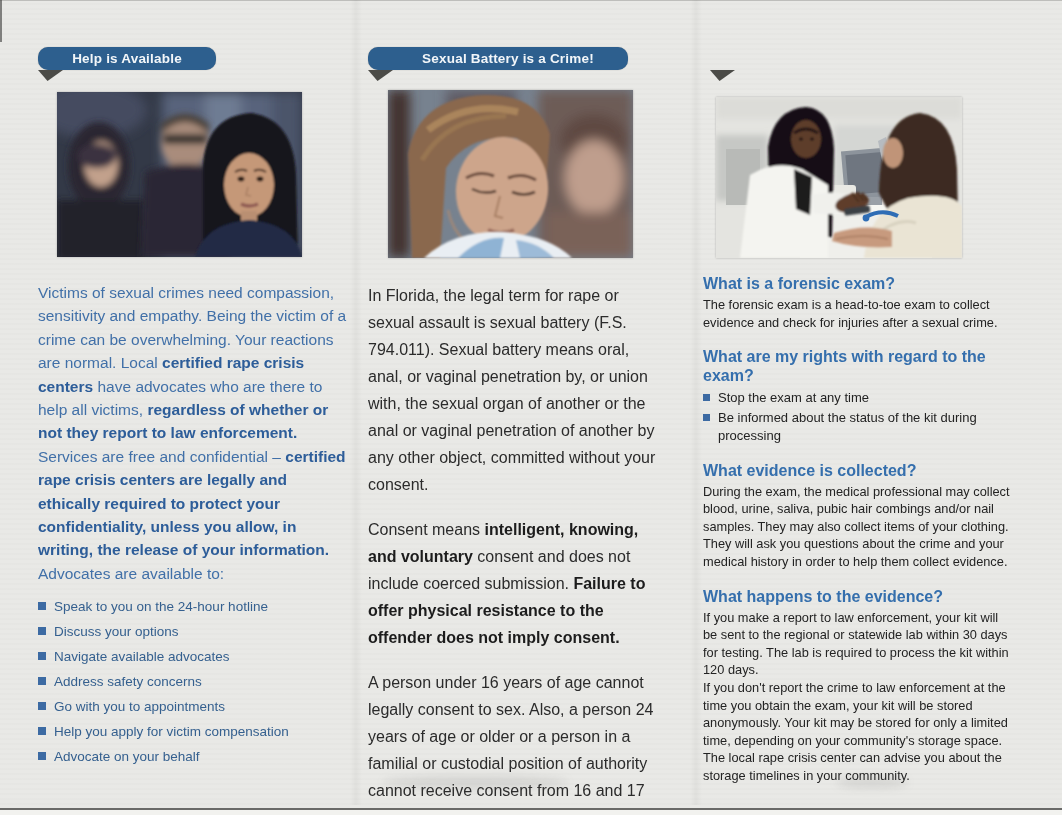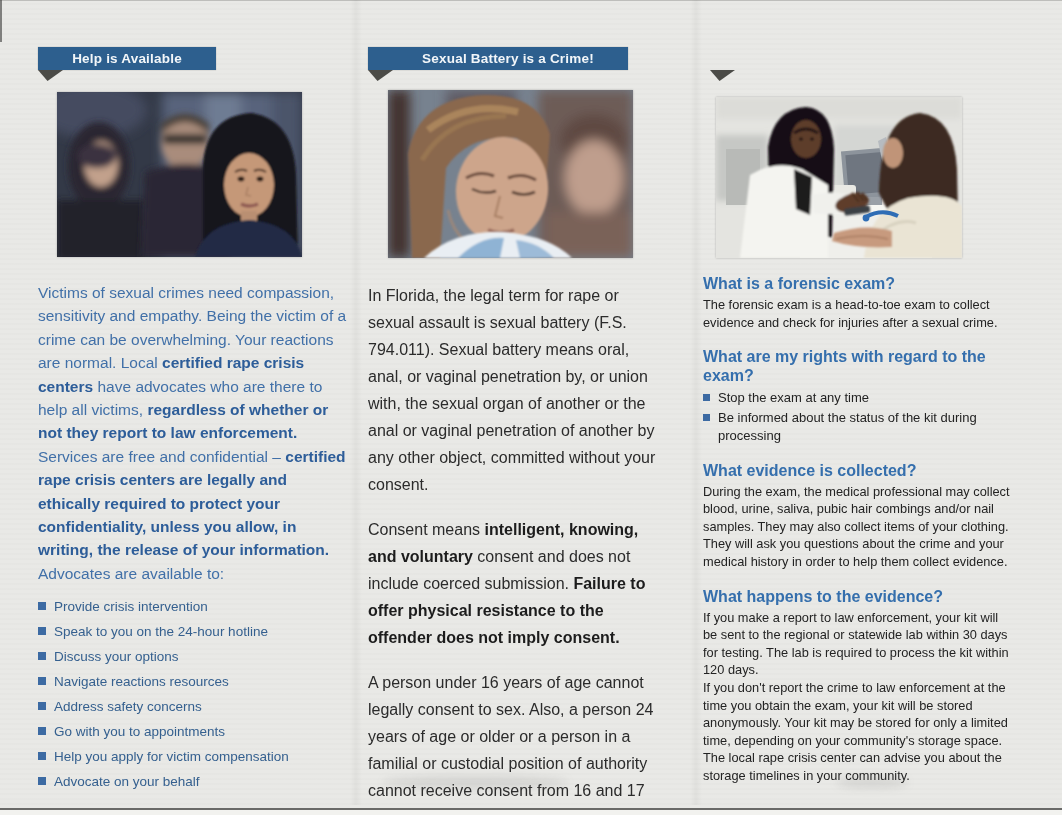--- a/index.html
+++ b/index.html
@@ -16,21 +16,21 @@
   .crease.c1{left:350px;}
   .crease.c2{left:690px;}
   .smudge{position:absolute;border-radius:50%;filter:blur(4px);background:rgba(90,90,90,0.14);}
   .panel{position:absolute;top:0;}
   .panel1{left:38px;width:312px;}
   .panel2{left:368px;width:296px;}
   .panel3{left:703px;width:312px;}
   .banner-row{position:relative;height:70px;}
   .banner{position:absolute;top:47px;height:23px;background:#2d5f8e;color:#f2f6f9;
           font-size:13.5px;font-weight:bold;text-align:center;line-height:23px;
-          letter-spacing:.2px;box-shadow:0 0 1px rgba(0,0,0,.35);}
+          letter-spacing:.2px;box-shadow:0 0 1px rgba(0,0,0,.35);border-radius:10px;}
   .banner-fold{position:absolute;top:70px;width:25px;height:11px;background:#4b4b47;
                clip-path:polygon(0 0,100% 0,38% 100%);}
   .p1 .banner{left:0;width:178px;}
   .p1 .banner-fold{left:0;}
   .p2 .banner{left:0;width:240px;padding-left:20px;}
   .p2 .banner-fold{left:0;}
   .p3 .banner{left:7px;width:160px;}
   .p3 .banner-fold{left:7px;}
   .photo{overflow:hidden;box-shadow:0 0 2px rgba(0,0,0,.25);}
   .photo svg{display:block;}
@@ -113,24 +113,23 @@
           <ellipse cx="203" cy="87" rx="3.4" ry="2.4" fill="#2b1d16"></ellipse>
           <path d="M191,95 L189,103 L194,104" stroke="#a97f63" stroke-width="1.5" fill="none"></path>
           <path d="M184,112 Q192,116 201,112" stroke="#8f5a52" stroke-width="3.5" fill="none"></path>
           <rect x="184" y="119" width="16" height="14" fill="#b98f72"></rect>
           <path d="M138,165 Q148,131 192,128 Q238,132 245,165 Z" fill="#202a45"></path>
         </g>
       </svg>
     </div>
     <p class="intro"><span>Victims of sexual crimes need compassion, sensitivity and empathy. Being the victim of a crime can be overwhelming. Your reactions are normal. Local </span><span class="b">certified rape crisis centers</span><span> have advocates who are there to help all victims, </span><span class="b">regardless of whether or not they report to law enforcement.</span><span> Services are free and confidential – </span><span class="b">certified rape crisis centers are legally and ethically required to protect your confidentiality, unless you allow, in writing, the release of your information.</span><span> Advocates are available to:</span></p>
     <ul class="blist">
-        <li>Provide crisis intervention</li>
         <li>Speak to you on the 24-hour hotline</li>
         <li>Discuss your options</li>
-        <li>Navigate reactions resources</li>
+        <li>Navigate available advocates</li>
         <li>Address safety concerns</li>
         <li>Go with you to appointments</li>
         <li>Help you apply for victim compensation</li>
         <li>Advocate on your behalf</li>
       </ul>
   </div>
 
   <div class="panel panel2 p2">
     <div class="banner-row">
       <div class="banner">

